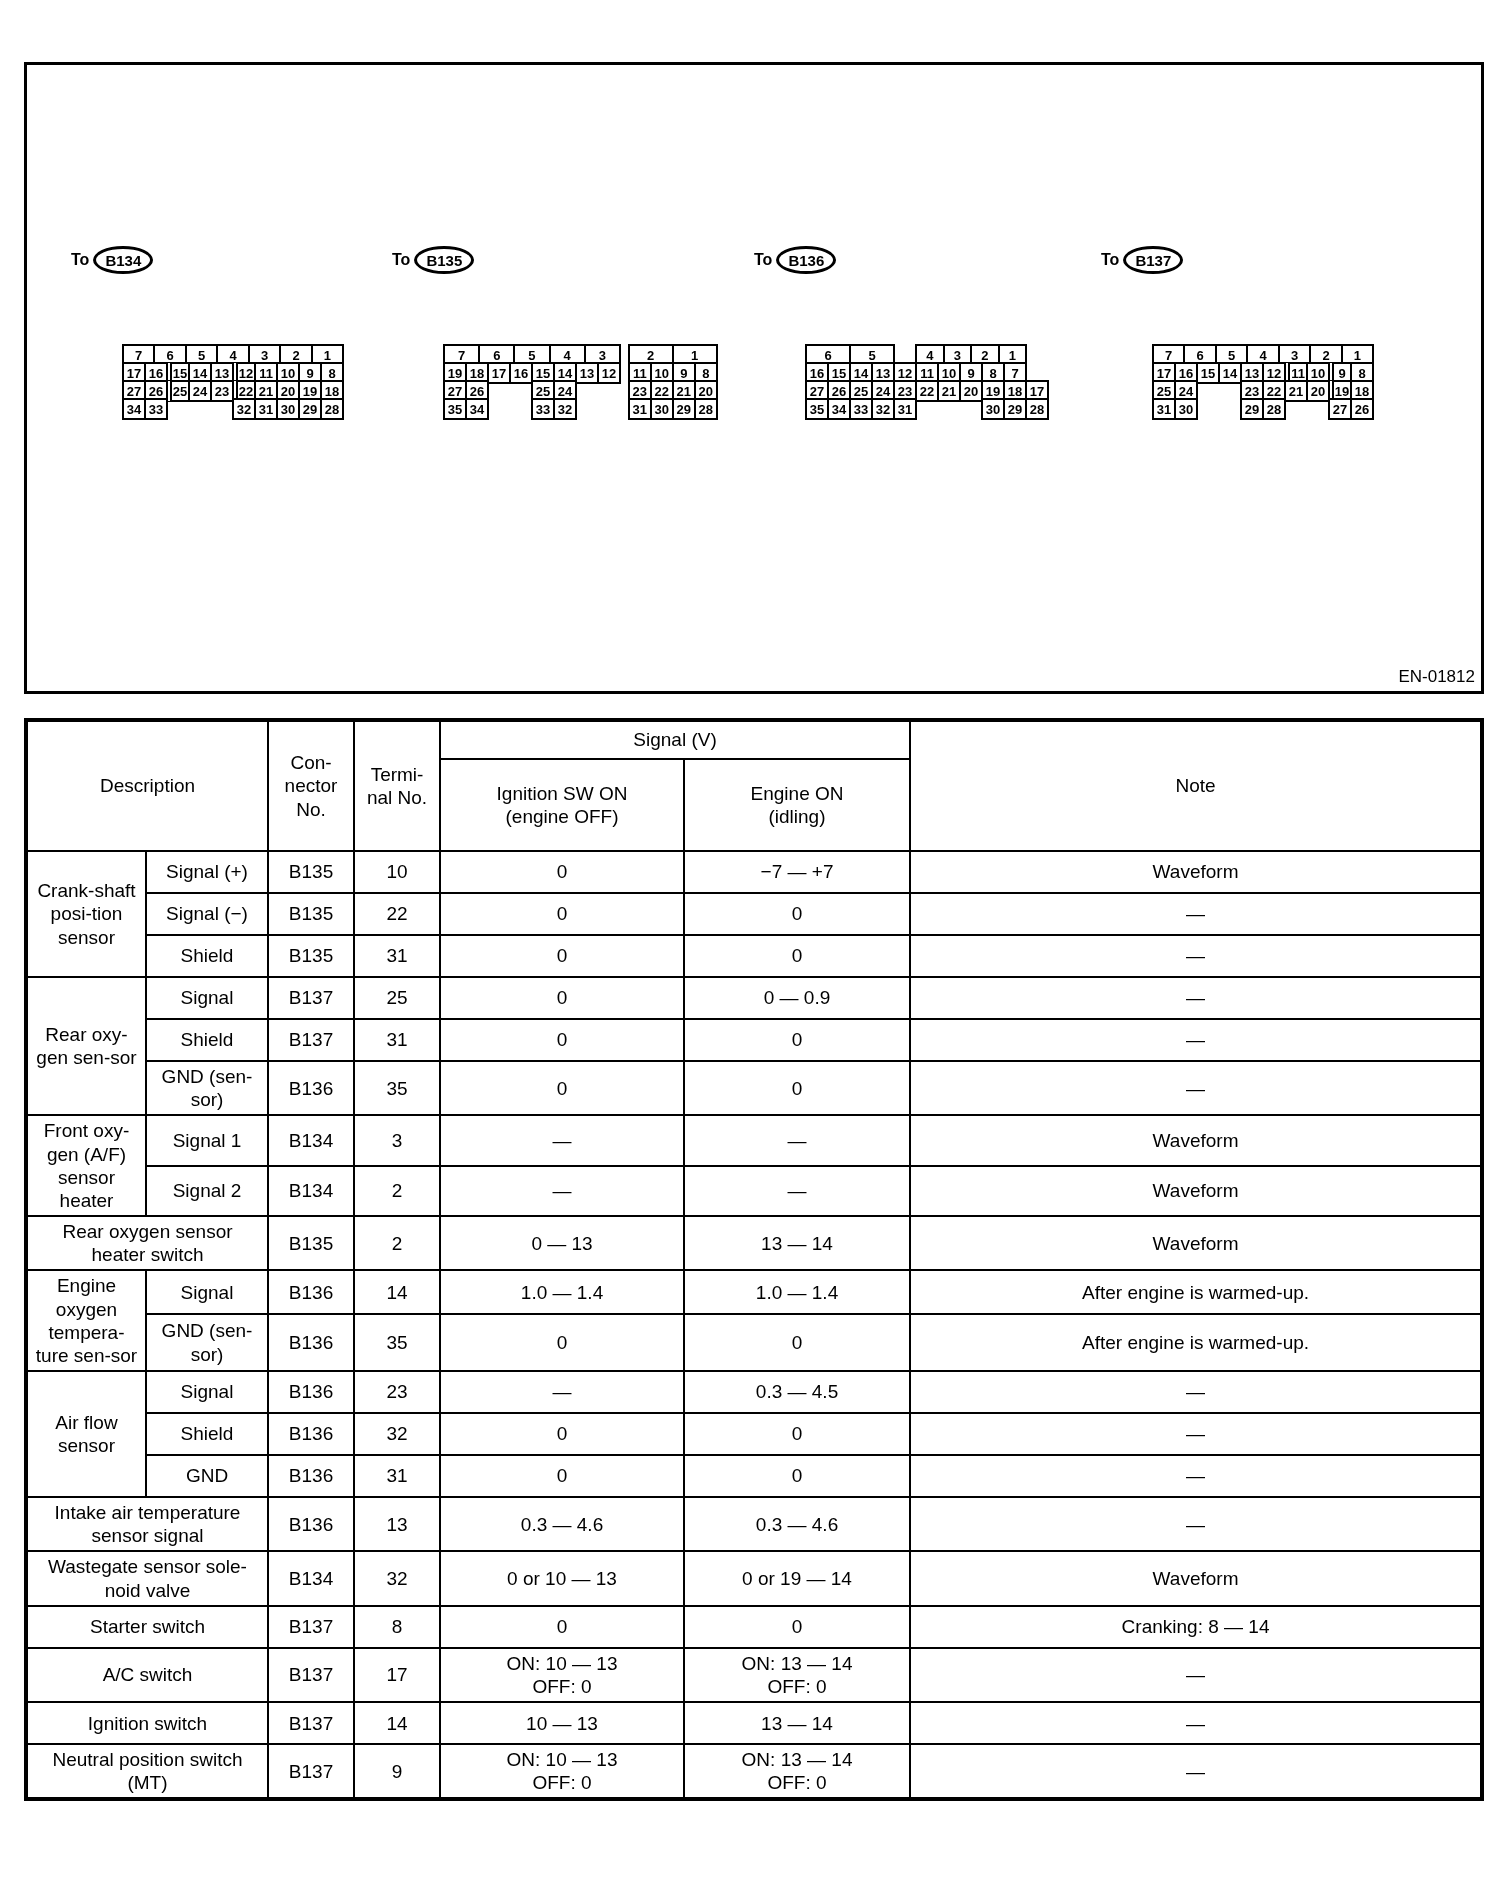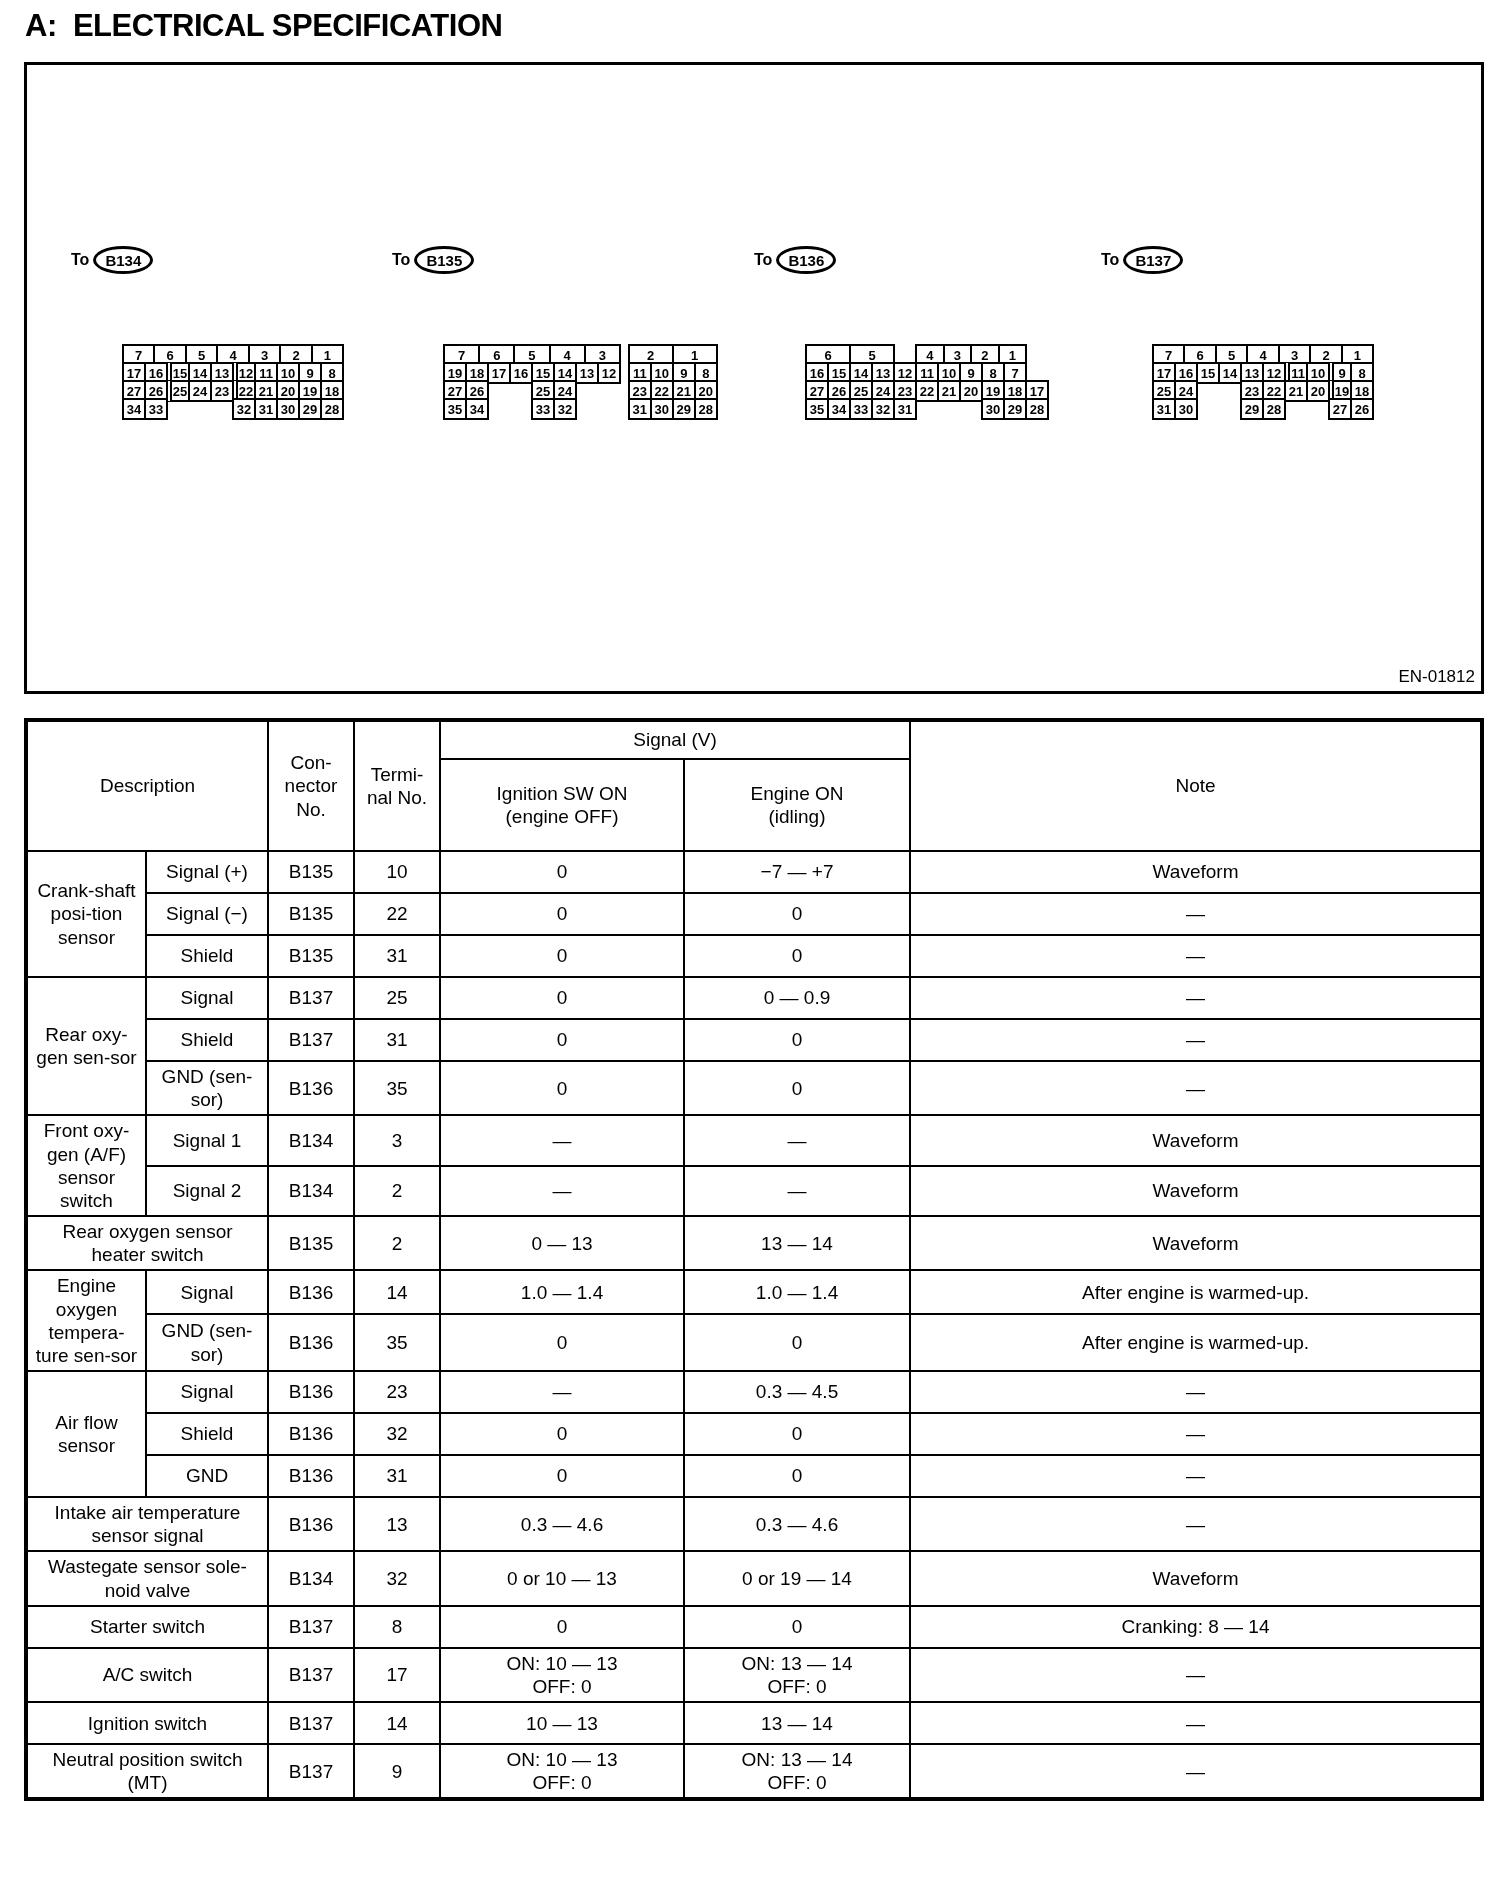--- a/index.html
+++ b/index.html
@@ -61,21 +61,20 @@
   #spec-table td{text-align:center;height:34px;}
   td.desc{text-align:left;padding-left:9px;padding-right:8px;}
   tr.gstart td{border-top:4px solid #000;}
   .c-ign,.c-eng{white-space:pre-line;}
 </style>
 </head>
 <body>
 
 <div id="page">
 
-  <div id="title">A:  ELECTRICAL SPECIFICATION</div>
 
   <div id="figure">
 
     <div class="connector" id="conn0">
       <div class="conn-label">
         <span class="to">To</span><span class="oval">B134</span>
       </div>
       <div class="conn-grid">
           <div class="crow">
             <span class="ccell" style="width: 33.46px;">7</span>
@@ -359,21 +358,21 @@
         </tr>
         <tr>
           <td class="desc">GND (sen-sor)</td>
           <td class="c-conn">B136</td>
           <td class="c-term">35</td>
           <td class="c-ign">0</td>
           <td class="c-eng">0</td>
           <td class="c-note">—</td>
         </tr>
         <tr class="gstart">
-          <td class="desc" rowspan="2">Front oxy-gen (A/F) sensor switch</td>
+          <td class="desc" rowspan="2">Front oxy-gen (A/F) sensor heater</td>
           <td class="desc">Signal 1</td>
           <td class="c-conn">B134</td>
           <td class="c-term">3</td>
           <td class="c-ign">—</td>
           <td class="c-eng">—</td>
           <td class="c-note">Waveform</td>
         </tr>
         <tr>
           <td class="desc">Signal 2</td>
           <td class="c-conn">B134</td>

